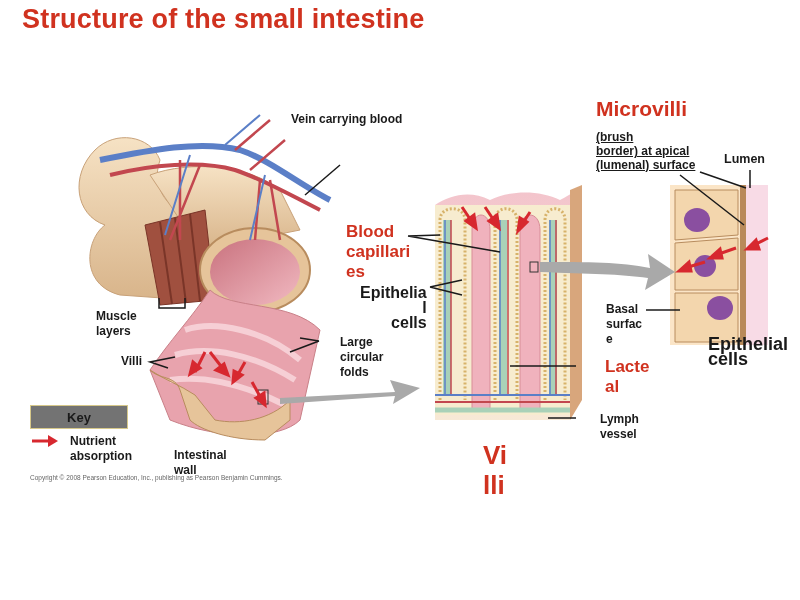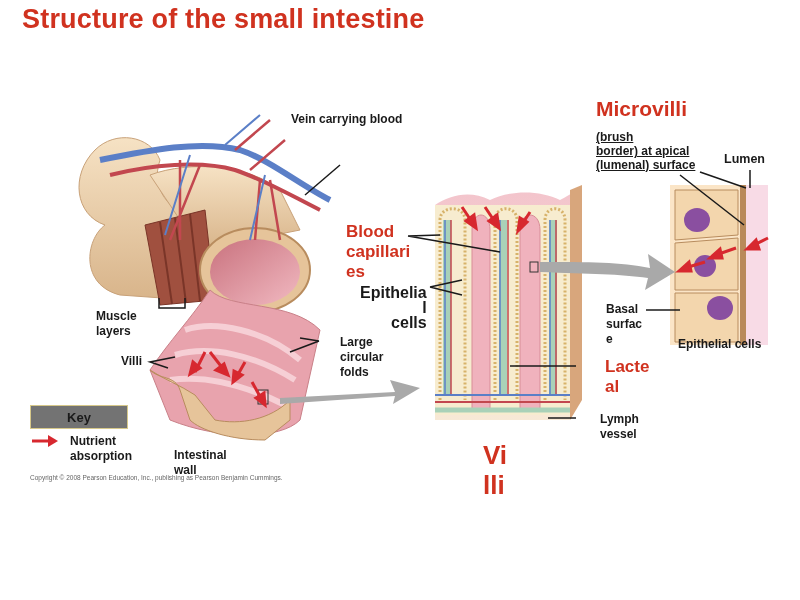--- a/index.html
+++ b/index.html
@@ -168,21 +168,21 @@
   <div>Muscle</div>
   <div>layers</div>
 </div>
 <div class="abs lbl" style="left:121px;top:354px;font-size:12px;">Villi</div>
 
 <div class="abs lbl" style="left:606px;top:302px;font-size:12px;">
   <div>Basal</div>
   <div>surfac</div>
   <div>e</div>
 </div>
-<div class="abs lbl" style="left:678px;top:337px;font-size:12px;">Epithelial cells</div>
+<div class="abs lbl" style="left:708px;top:337px;font-size:18px;">Epithelial cells</div>
 
 <div class="abs red big" style="left:605px;top:357px;">
   <div>Lacte</div>
   <div>al</div>
 </div>
 <div class="abs lbl" style="left:600px;top:412px;font-size:12px;">
   <div>Lymph</div>
   <div>vessel</div>
 </div>
 

